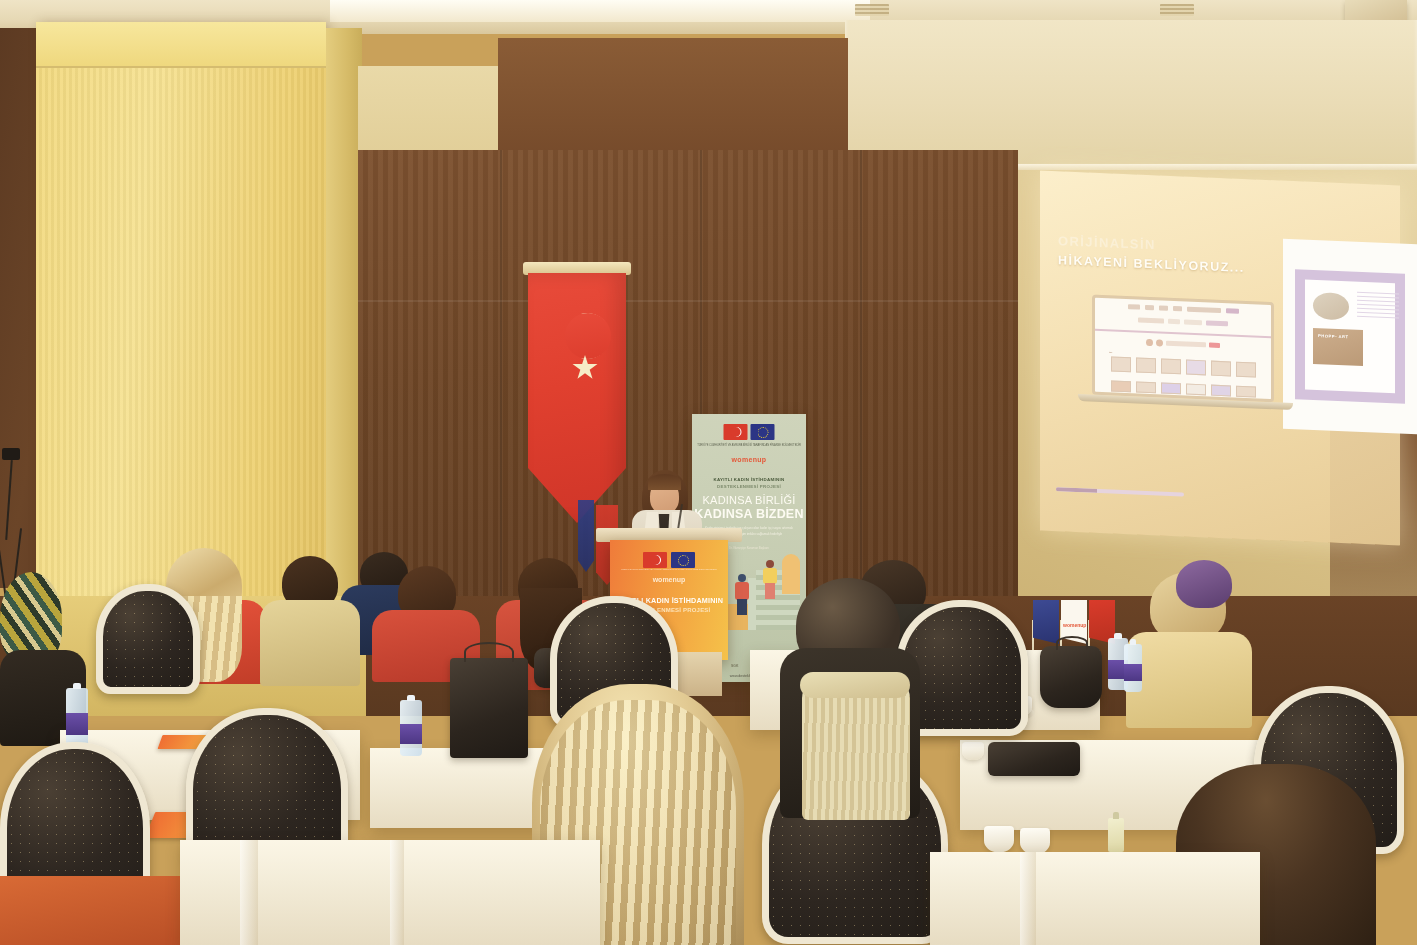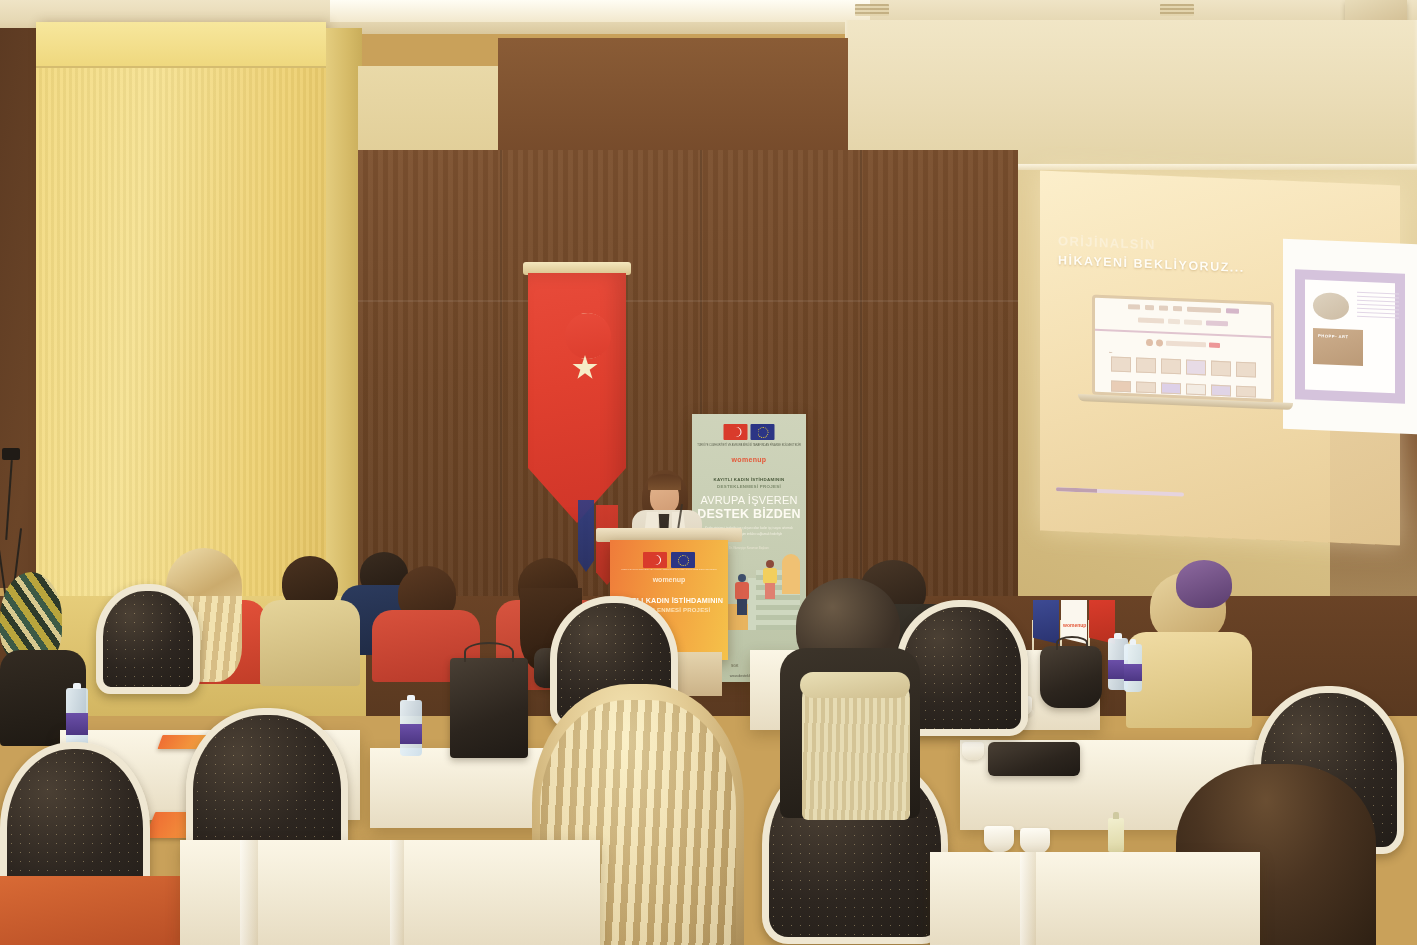--- a/index.html
+++ b/index.html
@@ -477,22 +477,22 @@
       <div class="fl-tr"></div>
       <div class="fl-eu">
           <i></i>
         </div>
     </div>
     <div class="ru-eulabel">TÜRKİYE CUMHURİYETİ VE AVRUPA BİRLİĞİ
 TARAFINDAN FİNANSE EDİLMEKTEDİR</div>
     <div class="ru-brand">womenup</div>
     <div class="ru-kicker">KAYITLI KADIN İSTİHDAMININ</div>
     <div class="ru-kicker" style="top:69px;color:#7d8a6c">DESTEKLENMESİ PROJESİ</div>
-    <div class="ru-h1">AVRUPA İŞVEREN</div>
-    <div class="ru-h2">DESTEK BİZDEN</div>
+    <div class="ru-h1">KADINSA BİRLİĞİ</div>
+    <div class="ru-h2">KADINSA BİZDEN</div>
     <div class="ru-body">Kadın girişimci, tedarikçi ve çalışanı olan kadın işçi sayısı artırmak ve işgücüne eşit erişim imkânı sağlamak hedefiyle</div>
     <div class="ru-sign">Dr. Nurseçiçe Karaman Başkanı</div>
 
     <div class="ru-illus">
       <div class="blk" style="left:8px;top:16px;width:26px;height:30px;background:#e3a96a"></div>
       <div class="blk" style="left:6px;top:46px;width:30px;height:38px;background:#f0ce8a"></div>
       <div class="blk" style="left:34px;top:60px;width:24px;height:26px;background:#e8b45f"></div>
       <div class="blk" style="left:56px;top:34px;width:10px;height:52px;background:#cfd8c0"></div>
       <div class="blk" style="left:64px;top:26px;width:44px;height:60px;background:repeating-linear-gradient(180deg,#cfd8c0 0 5px,#b9c4a8 5px 10px)"></div>
       <div class="blk" style="left:90px;top:10px;width:18px;height:40px;background:#f0c173;border-radius:9px 9px 0 0"></div>

